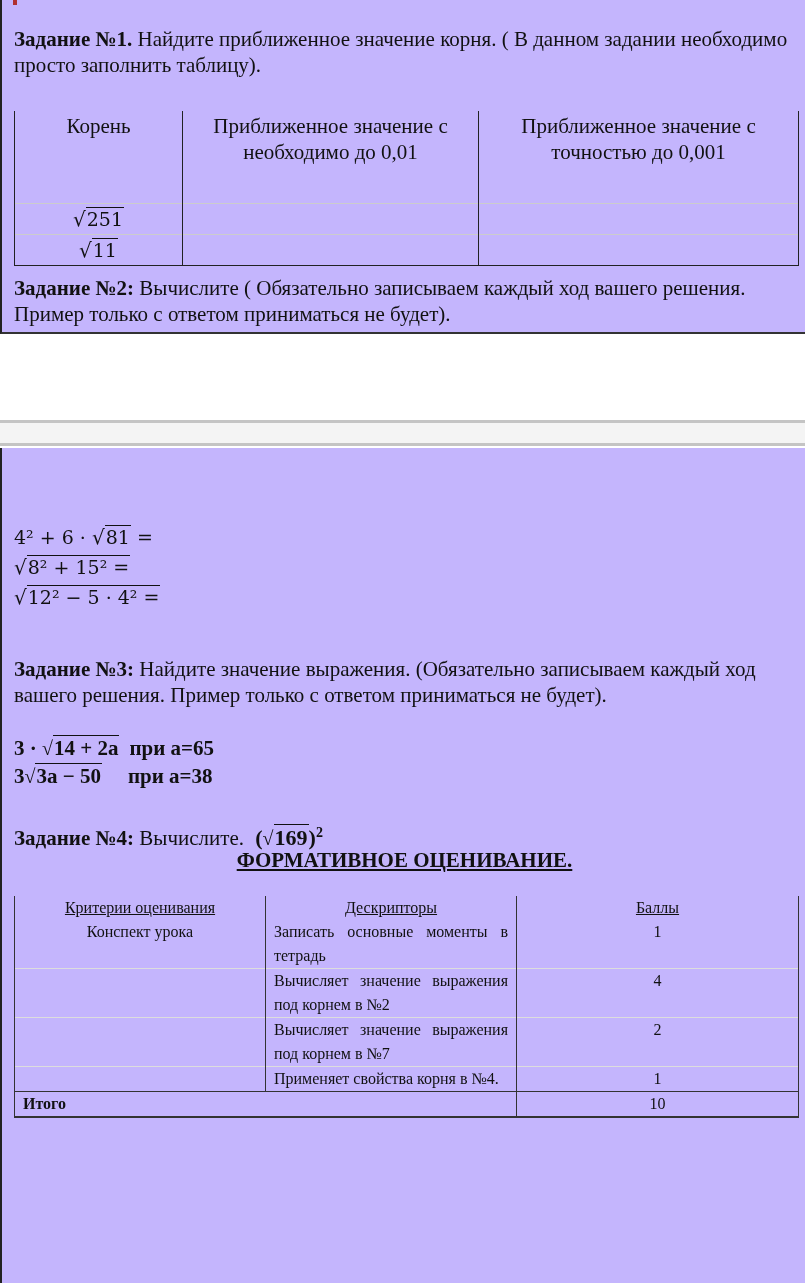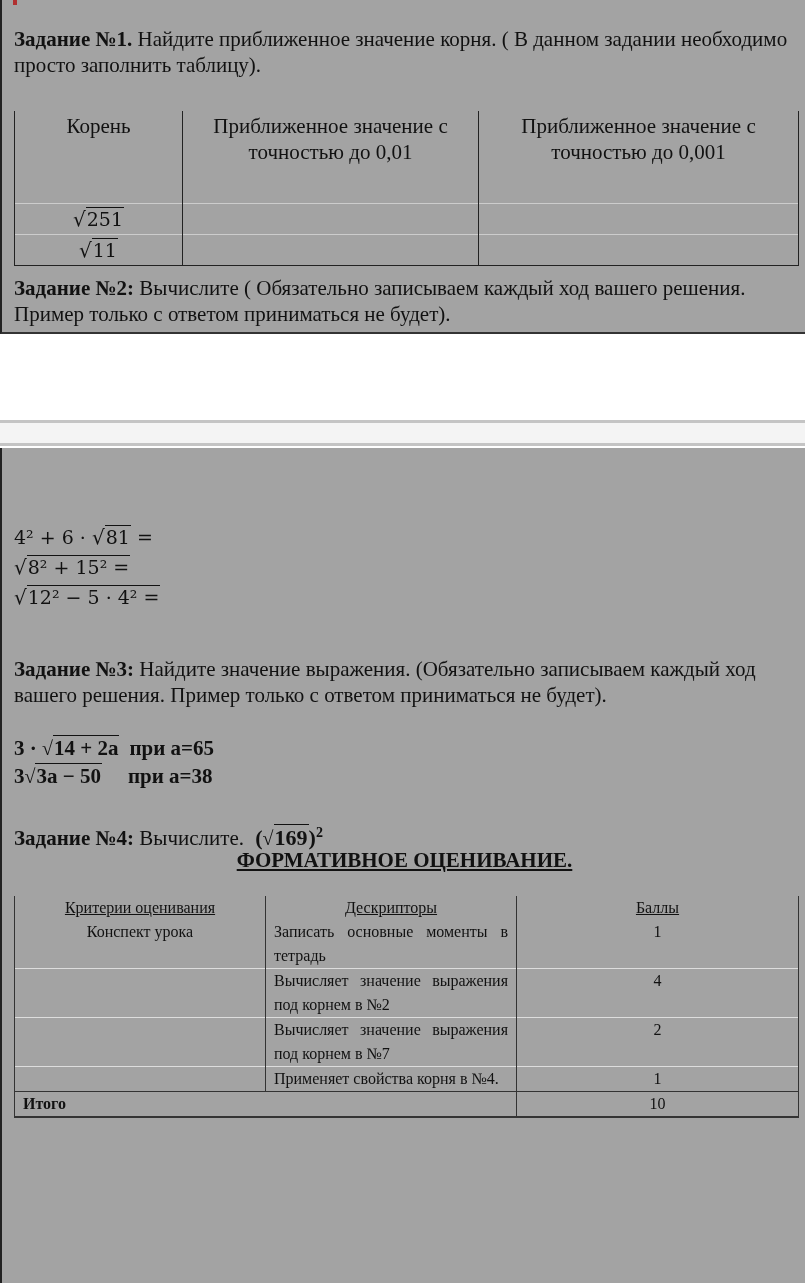--- a/index.html
+++ b/index.html
@@ -1,18 +1,18 @@
 <!DOCTYPE html>
 <html><head>
 <meta charset="utf-8">
 <style>
   html, body { margin: 0; padding: 0; background: #fff; }
   body { width: 805px; height: 1283px; position: relative; overflow: hidden;
          font-family: "Liberation Serif", serif; color: #111; font-size: 21px; }
-  .page { position: absolute; left: 0; width: 805px; background: #a3a3a3; }
+  .page { position: absolute; left: 0; width: 805px; background: #c4b5fd; }
   .page1 { top: 0; height: 334px; border-left: 2px solid #222; border-bottom: 2px solid #333; box-sizing: border-box; }
   .redmark { position: absolute; left: 11px; top: 0; width: 4px; height: 5px; background: #b03030; }
   .gap { position: absolute; left: 0; top: 336px; width: 805px; height: 100px; background: #fff; }
   .sep { position: absolute; left: 0; top: 420px; width: 805px; height: 26px; background: #f4f4f4;
          border-top: 3px solid #c4c4c4; border-bottom: 3px solid #c4c4c4; box-sizing: border-box; }
   .page2 { top: 448px; height: 835px; border-left: 2px solid #222; box-sizing: border-box; }
   .task { position: absolute; left: 12px; width: 785px; line-height: 26px; }
   .task b { font-weight: bold; }
   table { border-collapse: collapse; }
   .t1 { position: absolute; left: 12px; top: 111px; width: 785px; }
@@ -42,21 +42,21 @@
   <div class="redmark"></div>
   <div class="task" style="top:26px;">
     <b>Задание №1.</b><span> Найдите приближенное значение корня. ( В данном задании необходимо просто заполнить таблицу).</span>
   </div>
 
   <table class="t1">
     <tbody>
         <tr class="hdr">
       <td style="width:167px;">Корень</td>
       <td style="width:295px;">
-            <div style="padding:0 22px;">Приближенное значение с точностью до 0,01</div>
+            <div style="padding:0 22px;">Приближенное значение с необходимо до 0,01</div>
           </td>
       <td>
             <div style="padding:0 22px;">Приближенное значение с точностью до 0,001</div>
           </td>
     </tr>
     <tr class="r">
       <td><span class="math sq"><span class="rad">√</span><span class="ov">251</span></span></td>
       <td></td>
       <td></td>
     </tr>

